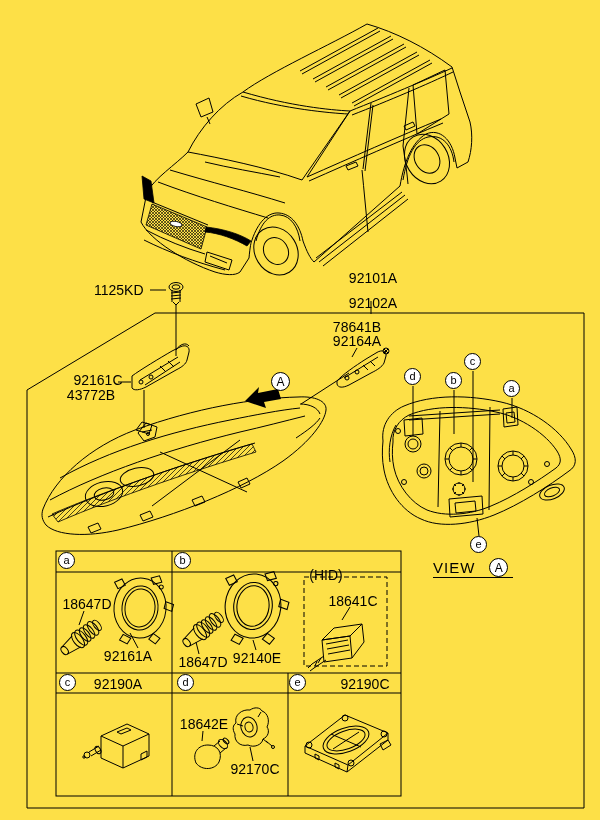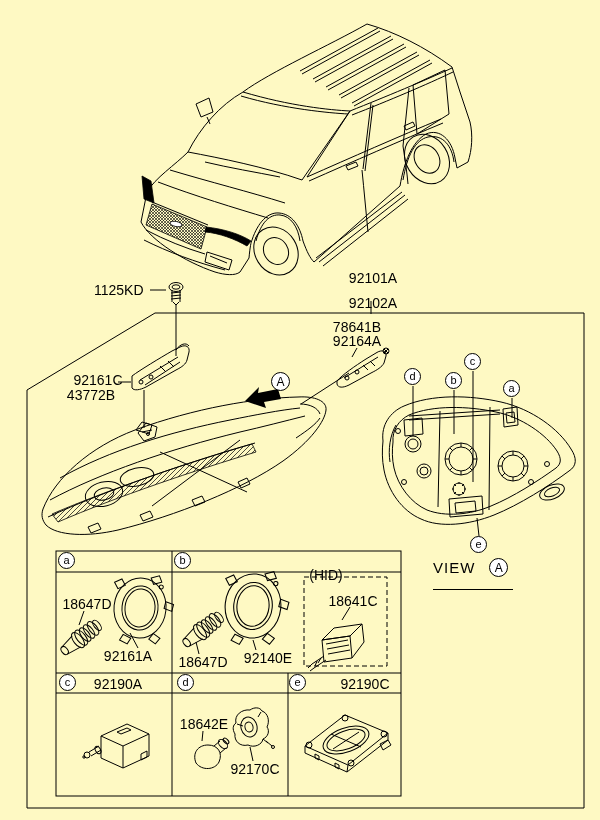--- a/index.html
+++ b/index.html
@@ -1,26 +1,26 @@
 <!DOCTYPE html>
 <html><head>
 <meta charset="utf-8">
 <style>
   html,body{margin:0;padding:0;background:#fff}
-  .canvas{position:relative;width:600px;height:820px;background:#fef9c3;
+  .canvas{position:relative;width:600px;height:820px;background:#fde047;
           font-family:"Liberation Sans",sans-serif;color:#000;overflow:hidden}
   .canvas svg{position:absolute;left:0;top:0}
   .lbl{position:absolute;font-size:14px;line-height:14px;white-space:nowrap;letter-spacing:0;}
   .lbl.c{transform:translateX(-50%)}
   .callout{position:absolute;width:17px;height:17px;border:1px solid #000;border-radius:50%;
            display:flex;align-items:center;justify-content:center;font-size:11px;line-height:1;
            background:#fff;box-sizing:border-box}
   .callout.big{width:19px;height:19px;font-size:12px}
   .viewrow{position:absolute;left:433px;top:558px;width:80px;border-bottom:1px solid #000;
-           padding-bottom:12px;display:flex;align-items:center;gap:14px}
+           padding-bottom:0;display:flex;align-items:center;gap:14px}
   .viewrow .vtxt{font-size:15px;letter-spacing:1px}
 </style>
 </head>
 <body>
 
 <div class="canvas">
 
 <svg width="600" height="820" viewBox="0 0 600 820">
   <defs>
     <pattern id="mesh" width="3" height="3" patternUnits="userSpaceOnUse">
@@ -286,21 +286,21 @@
 
 <div class="callout" style="left:58px;top:552px">a</div>
 <div class="callout" style="left:174px;top:552px">b</div>
 <div class="callout" style="left:59px;top:674px">c</div>
 <div class="callout" style="left:177px;top:674px">d</div>
 <div class="callout" style="left:289px;top:674px">e</div>
 
 <div class="lbl c" style="left:87px;top:597px">18647D</div>
 <div class="lbl c" style="left:128px;top:649px">92161A</div>
 <div class="lbl c" style="left:203px;top:655px">18647D</div>
-<div class="lbl c" style="left:268px;top:651px">92140E</div>
+<div class="lbl c" style="left:257px;top:651px">92140E</div>
 <div class="lbl c" style="left:326px;top:568px">(HID)</div>
 <div class="lbl c" style="left:353px;top:594px">18641C</div>
 <div class="lbl c" style="left:118px;top:677px">92190A</div>
 <div class="lbl c" style="left:204px;top:717px">18642E</div>
 <div class="lbl c" style="left:255px;top:762px">92170C</div>
 <div class="lbl c" style="left:365px;top:677px">92190C</div>
 
 </div>
 
 </body></html>

